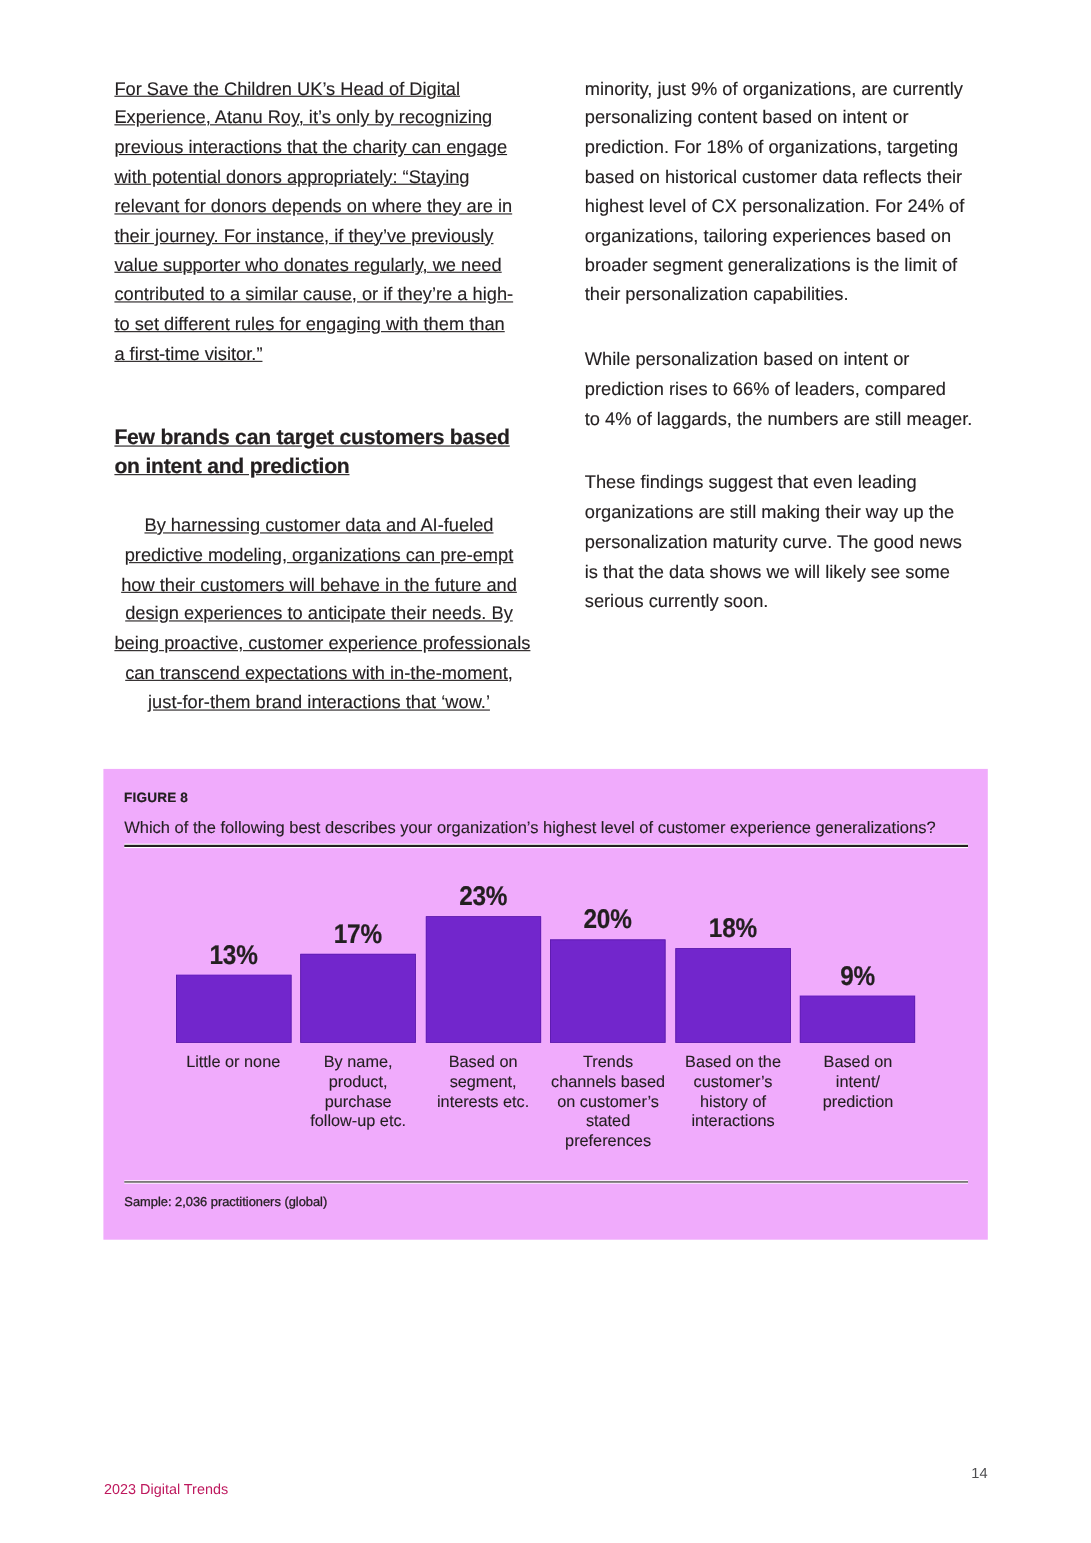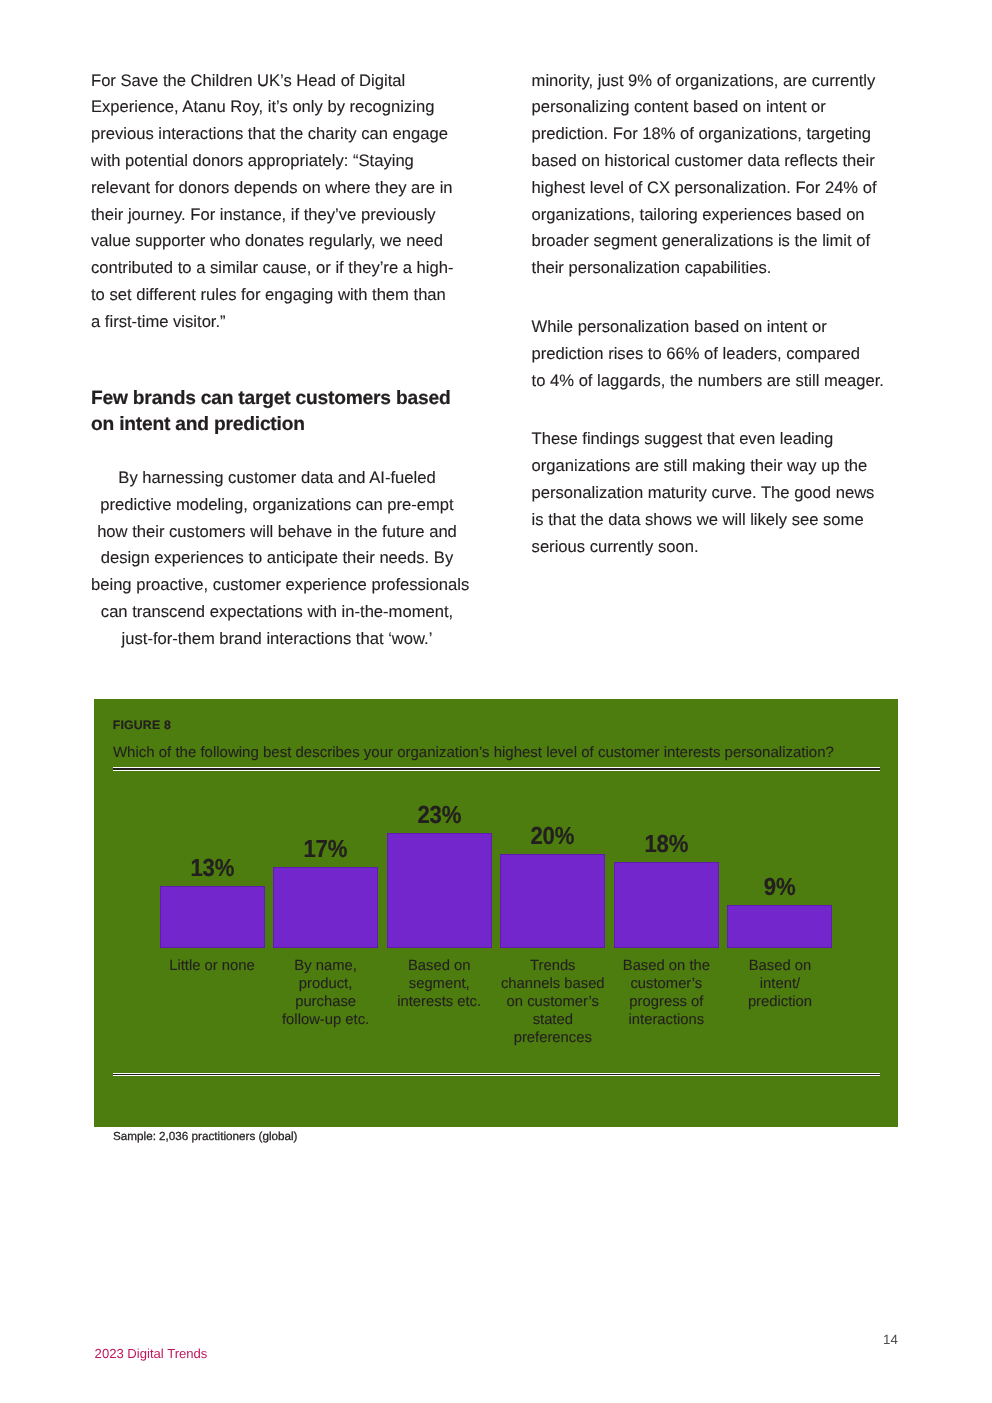--- a/index.html
+++ b/index.html
@@ -7,21 +7,21 @@
 body{
   background:#ffffff;
   font-family:"Liberation Sans", sans-serif;
   color:#231f20;
   text-rendering:geometricPrecision;
 }
 .page{position:relative;width:992px;height:1403px;overflow:hidden;}
 
 
 .col{position:absolute;}
-.col-left{left:91px;top:67.6px;width:372px;}
+.col-left{left:104px;top:67.6px;width:372px;text-decoration:underline;}
 .col-right{left:531.6px;top:67.6px;width:352px;}
 .body{font-size:16.6px;line-height:26.8px;color:#231f20;-webkit-text-stroke:0.12px #231f20;}
 .ln{display:block;white-space:pre;}
 .col-right .body + .body{margin-top:32px;}
 .sec-heading{
   font-size:19.2px;font-weight:bold;line-height:25.7px;
   margin-top:50.5px;letter-spacing:-0.2px;
   -webkit-text-stroke:0.22px #231f20;
 }
 .sec-heading + .body{margin-top:27.6px;text-align:center;}
@@ -34,21 +34,21 @@
 .fig-eyebrow{position:absolute;left:18.7px;top:19.3px;
   font-size:12.3px;font-weight:bold;letter-spacing:0.2px;line-height:14px;
   -webkit-text-stroke:0.18px #231f20;}
 .fig-title{position:absolute;left:18.9px;top:43.5px;
   font-size:15px;line-height:20px;white-space:nowrap;-webkit-text-stroke:0.1px #231f20;}
 .fig-rule{position:absolute;left:19px;top:68px;width:767px;height:4px;background:#ffffff;}
 .fig-rule > i{position:absolute;left:0;top:1px;width:767px;height:2px;background:#231f20;display:block;}
 .fig-foot-rule{position:absolute;left:19px;top:374px;width:767px;height:3px;background:#ffffff;}
 .fig-foot-rule > i{position:absolute;left:0;top:1px;width:767px;height:1px;background:#231f20;display:block;}
 .fig-sample{position:absolute;left:19px;top:387.2px;
-  font-size:11.7px;font-weight:normal;line-height:14px;margin-top:44px;
+  font-size:11.7px;font-weight:normal;line-height:14px;
   -webkit-text-stroke:0.28px #231f20;}
 
 
 .chart{position:absolute;left:0;top:0;width:804px;height:428px;}
 .plot{position:absolute;left:65.5px;top:110px;width:673px;height:139px;
   display:flex;align-items:flex-end;justify-content:space-between;}
 .bargroup{width:105px;display:flex;flex-direction:column;align-items:center;}
 .vallabel{font-size:24.6px;font-weight:bold;line-height:18px;margin-bottom:8px;
   letter-spacing:-0.2px;transform:scaleX(0.9);-webkit-text-stroke:0.2px #231f20;}
 .bar{width:105px;background:#7226cc;box-shadow:inset 0 0 0 0.7px #5b1aa8;}
@@ -111,24 +111,24 @@
       <span class="ln">to 4% of laggards, the numbers are still meager.</span>
     </p>
     <p class="body">
       <span class="ln">These findings suggest that even leading</span>
       <span class="ln">organizations are still making their way up the</span>
       <span class="ln">personalization maturity curve. The good news</span>
       <span class="ln">is that the data shows we will likely see some</span>
       <span class="ln">serious currently soon.</span>
     </p>
   </div>
-  <div class="figure-panel" style="background: #4d7c0f; text-decoration: underline;">
+  <div class="figure-panel" style="background: #f0abfc; text-decoration: underline;">
     <div class="fig-head">
       <div class="fig-eyebrow">FIGURE 8</div>
-      <div class="fig-title">Which of the following best describes your organization’s highest level of customer interests personalization?</div>
+      <div class="fig-title">Which of the following best describes your organization’s highest level of customer experience generalizations?</div>
     </div>
     <div class="fig-rule">
         <i style="background: rgb(35, 31, 32);"></i>
       </div>
     <div class="chart">
       <div class="plot">
         <div class="bargroup">
           <div class="vallabel">13%</div>
           <div class="bar" style="height: 62px; background: rgb(114, 38, 204); box-shadow: rgb(91, 26, 168) 0px 0px 0px 0.7px inset;"></div>
         </div>
@@ -171,21 +171,21 @@
         <div class="catlabel">
           <span class="ln">Trends</span>
           <span class="ln">channels based</span>
           <span class="ln">on customer’s</span>
           <span class="ln">stated</span>
           <span class="ln">preferences</span>
         </div>
         <div class="catlabel">
           <span class="ln">Based on the</span>
           <span class="ln">customer’s</span>
-          <span class="ln">progress of</span>
+          <span class="ln">history of</span>
           <span class="ln">interactions</span>
         </div>
         <div class="catlabel">
           <span class="ln">Based on</span>
           <span class="ln">intent/</span>
           <span class="ln">prediction</span>
         </div>
       </div>
     </div>
     <div class="fig-foot-rule">

